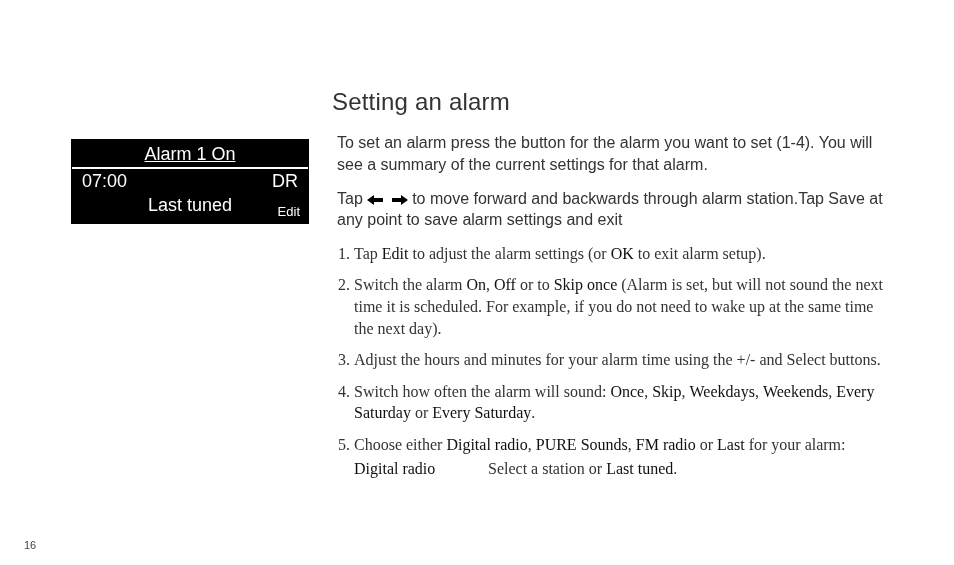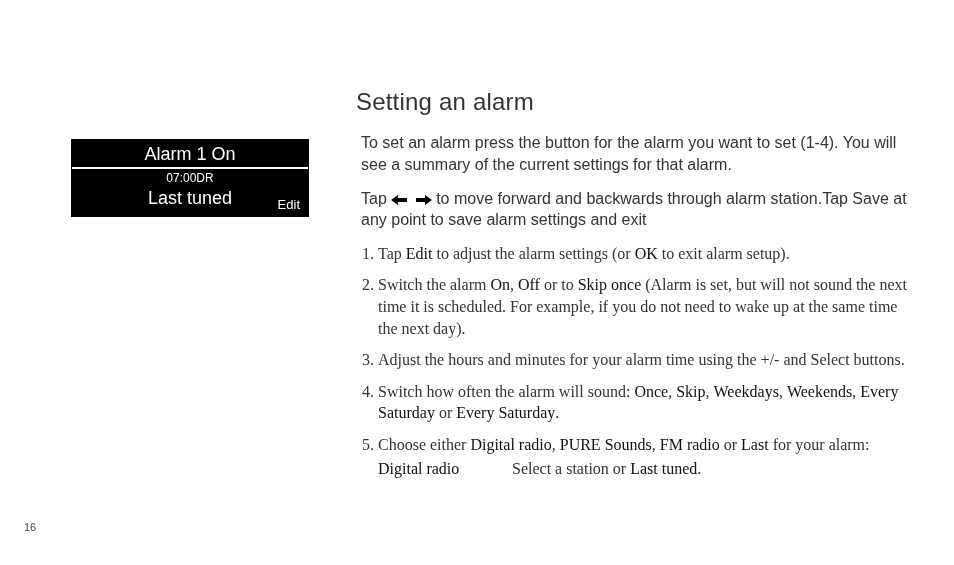--- a/index.html
+++ b/index.html
@@ -13,65 +13,66 @@
     font-weight: 300;
   }
   .page {
     position: relative;
     width: 954px;
     height: 565px;
   }
   .page-number {
     position: absolute;
     left: 24px;
-    bottom: 32px;
+    bottom: 14px;
     font-size: 11px;
     color: #444;
   }
 
   
   .alarm-panel {
     position: absolute;
     left: 71px;
     top: 139px;
     width: 236px;
     background: #000;
     color: #fff;
     border: 1px solid #000;
     font-weight: 400;
   }
   .alarm-title {
     font-size: 18px;
     text-align: center;
     padding: 4px 0 2px;
     border-bottom: 2px solid #fff;
+    text-decoration: underline;
   }
   .alarm-row1 {
     display: flex;
-    justify-content: center;
+    justify-content: space-between;
     padding: 2px 10px;
-    font-size: 12px;
+    font-size: 18px;
   }
   .alarm-sub {
     text-align: center;
     font-size: 18px;
     line-height: 1.25;
     padding: 0 10px 6px;
   }
   .alarm-edit {
     position: absolute;
     right: 8px;
     bottom: 4px;
     font-size: 13px;
   }
 
   
   .content {
     position: absolute;
-    left: 356px;
+    left: 332px;
     top: 86px;
     width: 560px;
     font-size: 16px;
     line-height: 1.35;
     color: #333;
     font-weight: 300;
   }
   .content h1 {
     font-size: 24px;
     font-weight: 300;

